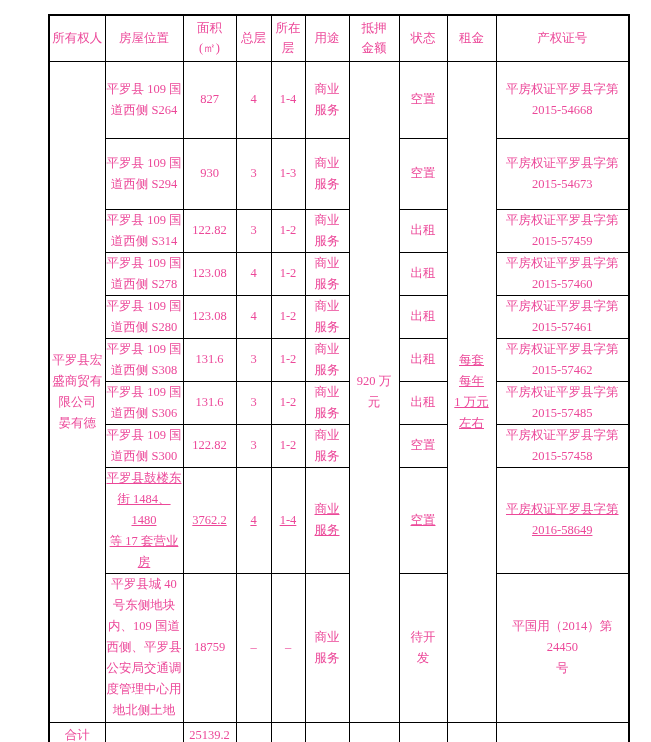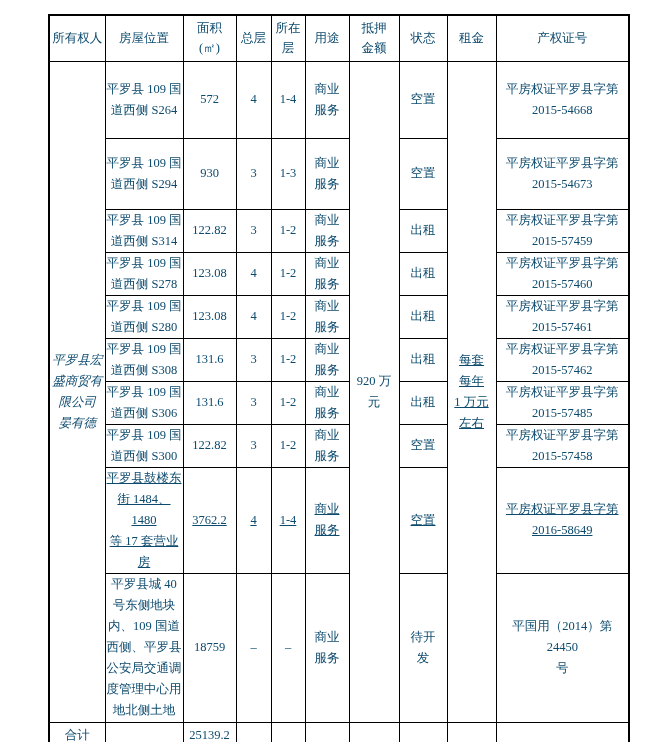--- a/index.html
+++ b/index.html
@@ -1,21 +1,21 @@
 <!DOCTYPE html>
 <html><head>
 <meta charset="utf-8">
 <style>
   html,body { margin:0; padding:0; }
   .page {
     position:relative;
     width:651px;
     height:742px;
     background:#ffffff;
-    color:#0c4a6e;
+    color:#ec4899;
     font-family:"Liberation Serif","DejaVu Serif",serif;
     overflow:hidden;
   }
   table.prop {
     position:absolute;
     left:48px;
     top:14px;
     width:580px;
     border-collapse:collapse;
     table-layout:fixed;
@@ -38,21 +38,21 @@
   tr.h-r2    { height:71px; }
   tr.h-r3    { height:42px; }
   tr.h-r4    { height:43px; }
   tr.h-r5    { height:43px; }
   tr.h-r6    { height:43px; }
   tr.h-r7    { height:43px; }
   tr.h-r8    { height:42px; }
   tr.h-r9    { height:87px;text-decoration:underline; }
   tr.h-r10   { height:149px; }
   tr.h-total { height:28px; }
-  td.v-owner    { vertical-align:bottom; padding-bottom:124px;font-style:italic; }
+  td.v-owner    { vertical-align:bottom; padding-bottom:124px; }
   td.v-mortgage { vertical-align:bottom; padding-bottom:132px;margin-left:36px; }
   td.v-rent     { vertical-align:bottom; padding-bottom:200px;text-decoration:underline; }
 </style>
 </head>
 <body>
 
 <div class="page">
   <table class="prop">
     <colgroup>
       <col style="width:56px">
@@ -83,21 +83,21 @@
         <th>产权证号</th>
       </tr>
 
       <tr class="h-r1">
         <td class="v-owner" rowspan="10">平罗县宏
 盛商贸有
 限公司
 晏有德</td>
         <td>平罗县 109 国
 道西侧 S264</td>
-        <td>572</td>
+        <td>827</td>
         <td>4</td>
         <td>1-4</td>
         <td>商业
 服务</td>
         <td class="v-mortgage" rowspan="10">920 万
 元</td>
         <td>空置</td>
         <td class="v-rent" rowspan="10">每套
 每年
 1 万元

